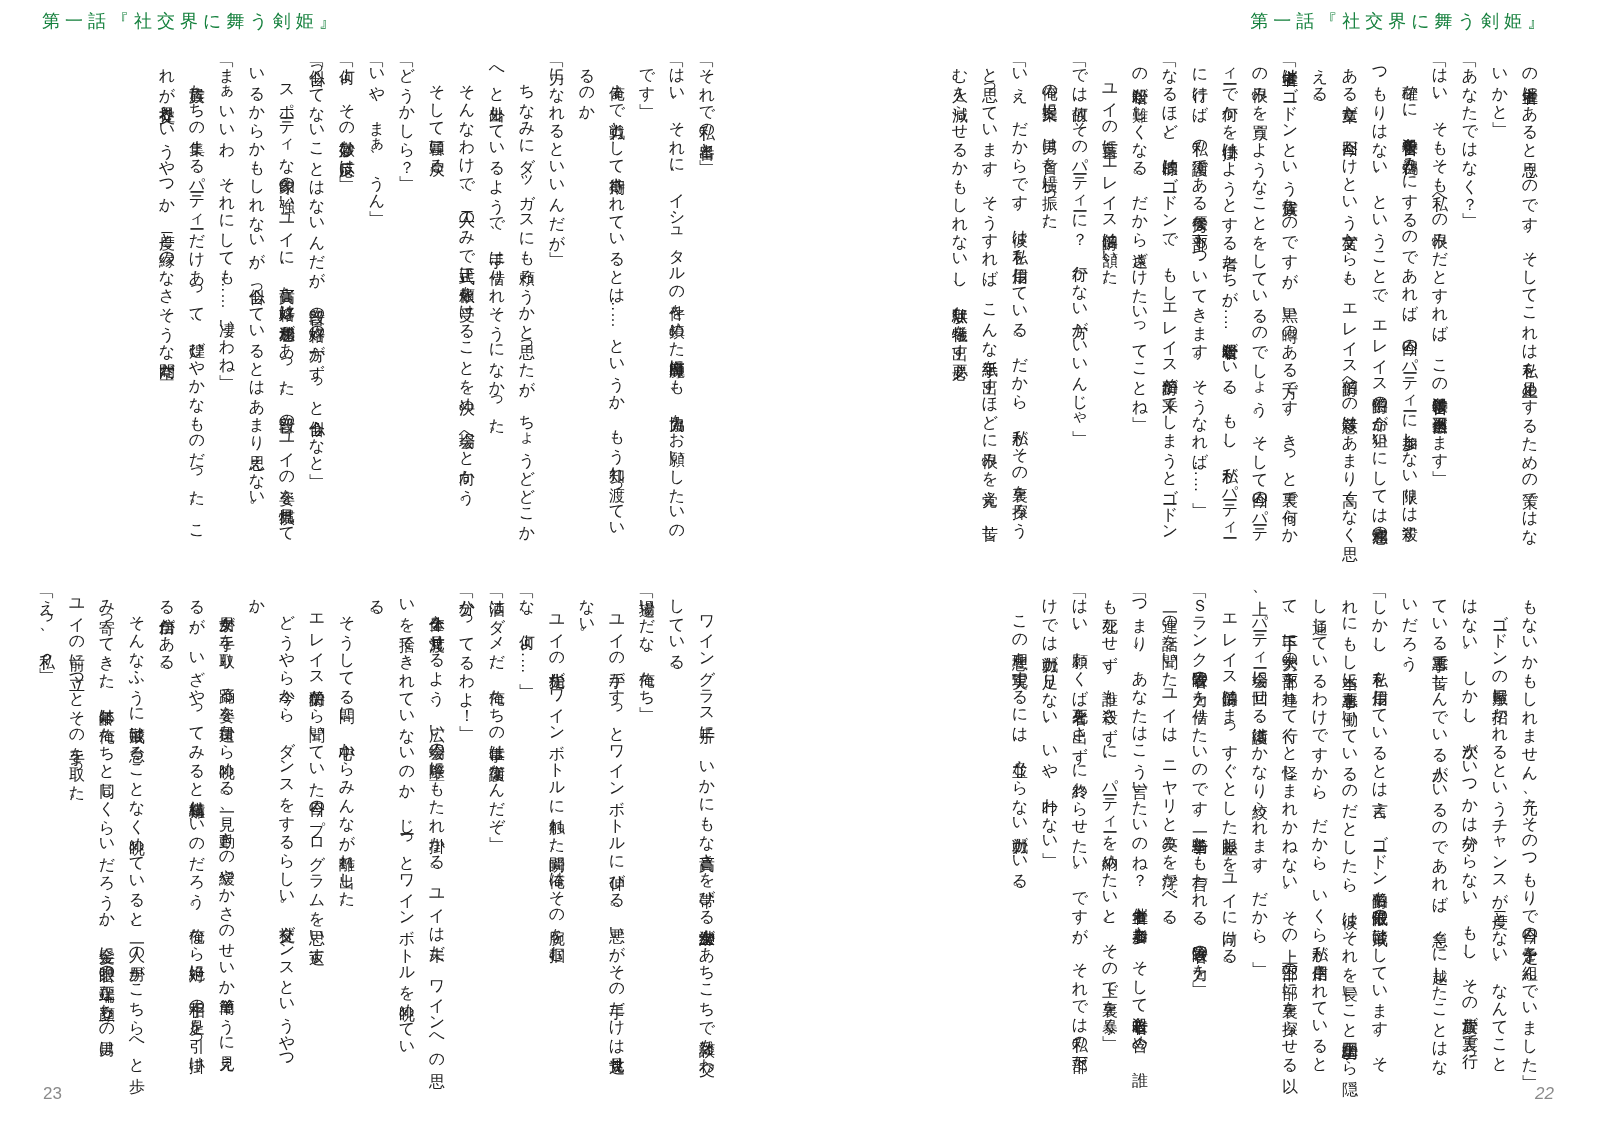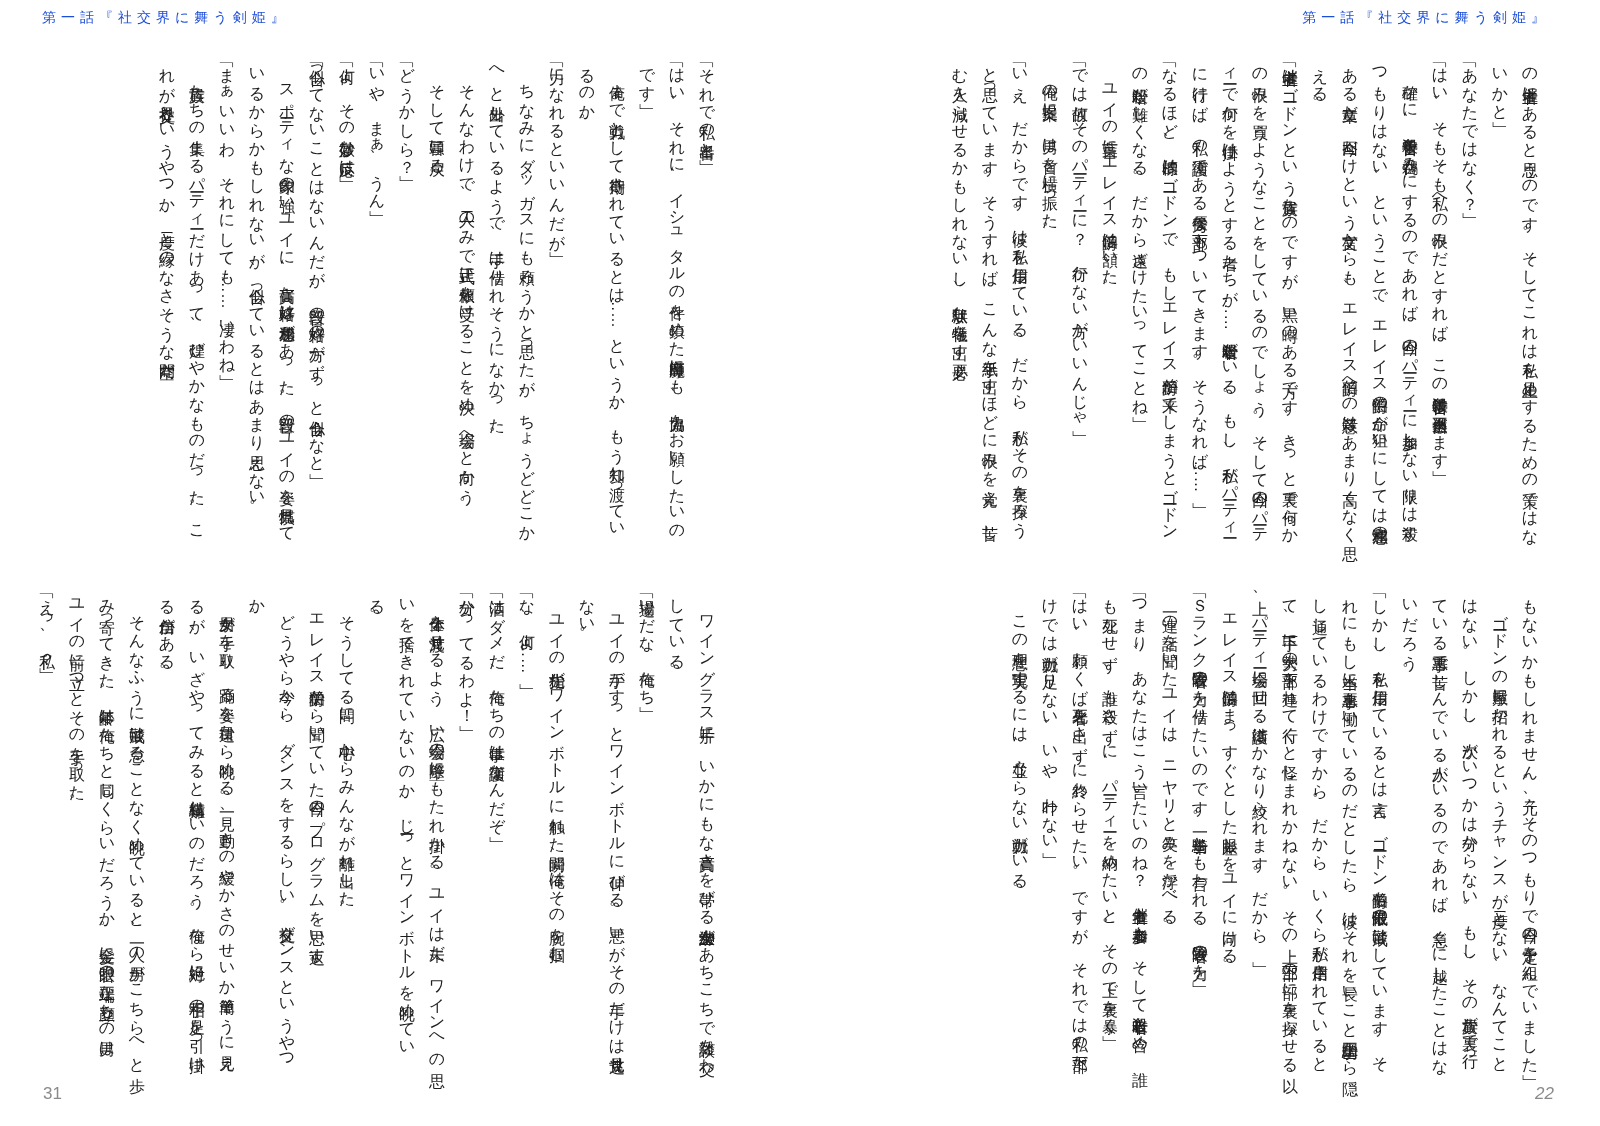--- a/index.html
+++ b/index.html
@@ -16,23 +16,23 @@
   }
   .spread {
     position: absolute;
     inset: 0;
     background: #ffffff;
   }
   
   .running-head {
     position: absolute;
     top: 9px;
-    font-size: 14px;
+    font-size: 18px;
     letter-spacing: 5px;
-    color: #1d4ed8;
+    color: #15803d;
     white-space: nowrap;
     font-family: "Liberation Sans", sans-serif;
   }
   .running-head.rh-left  { left: 42px; }
   .running-head.rh-right { right: 50px; }
   
   .page-number {
     position: absolute;
     top: 1084px;
     font-size: 17px;
@@ -130,16 +130,16 @@
         <p>「分かってるわよ！」</p>
         <p>　全体を見渡せるよう、広い会場の壁際にもたれ掛かる。ユイは未だ、ワインへの思いを捨てきれていないのか、じーっとワインボトルを眺めている。</p>
         <p>　そうしてる間に、中心からみんなが離れ出した。</p>
         <p>　エレイス伯爵から聞いていた今日のプログラムを思い返す。</p>
         <p>　どうやら今から、ダンスをするらしい。社交ダンスというやつか。</p>
         <p>　男女が手を取り、踊る姿を遠目から眺める。一見、動きの緩やかさのせいか簡単そうに見えるが、いざやってみると結構難しいのだろう。俺なら絶対に、相手の足を引っ掛ける自信がある。</p>
         <p>　そんなふうに警戒は怠ることなく眺めていると、一人の男がこちらへと歩み寄ってきた。年齢は俺たちと同じくらいだろうか。金髪に碧眼の端正な顔立ちの男は、ユイの前に立つとその手を取った。</p>
         <p>「えっ、私？」</p>
       </div>
 
-    <div class="page-number pn-left">31</div>
+    <div class="page-number pn-left">23</div>
   </section>
 
 </div>
 
 </body></html>

